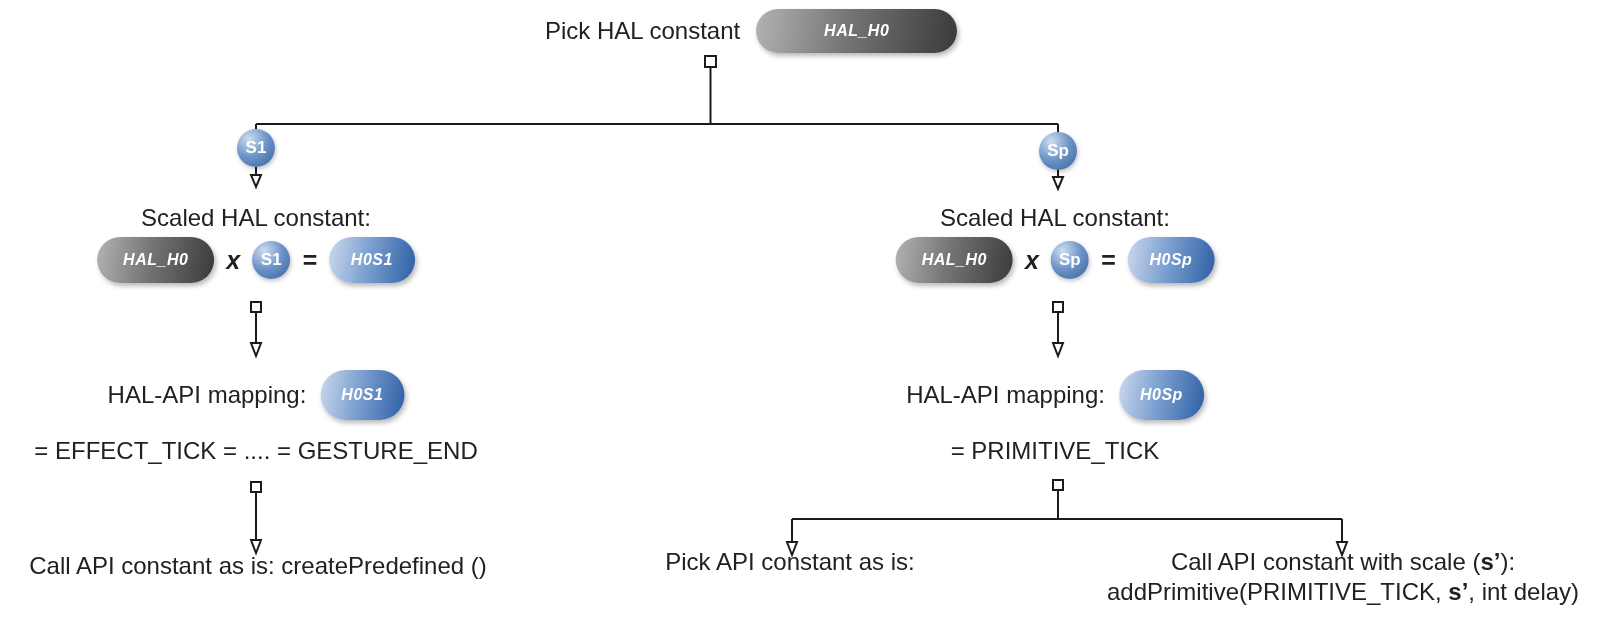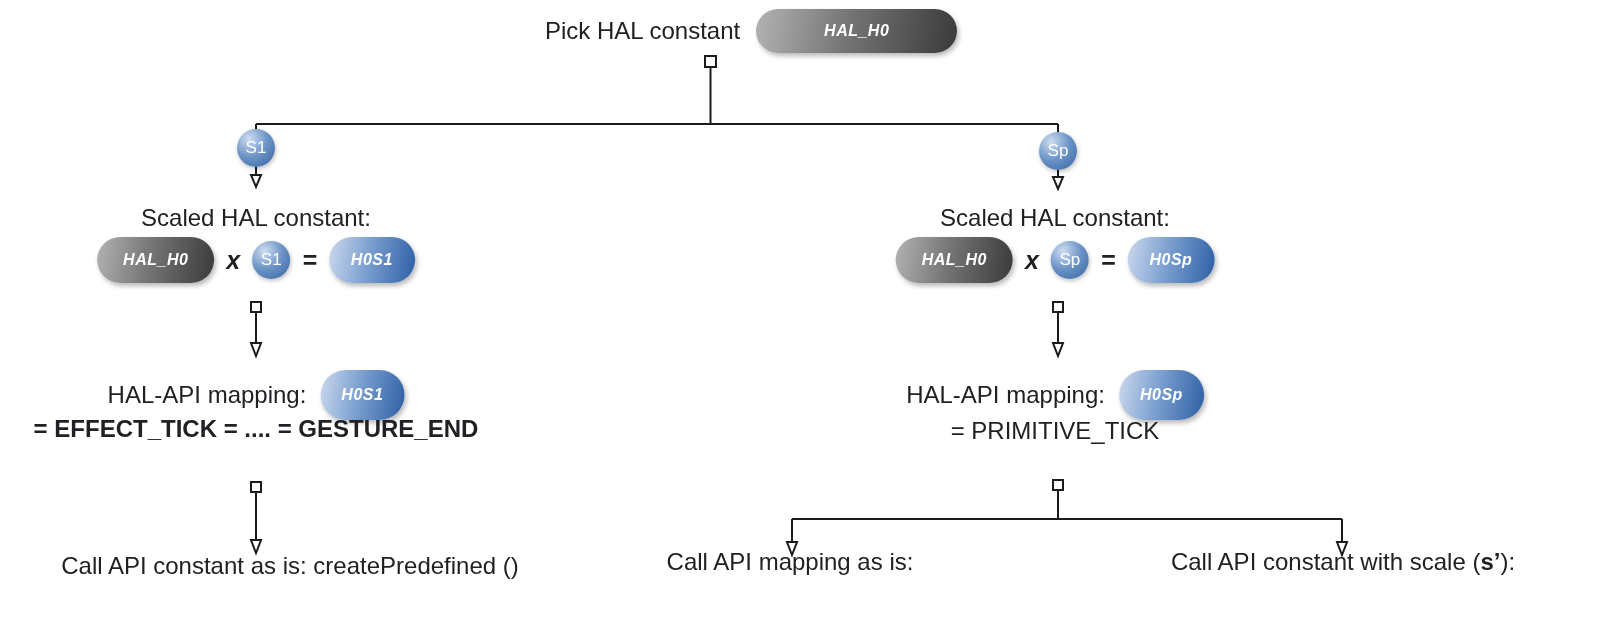--- a/index.html
+++ b/index.html
@@ -21,21 +21,21 @@
   .pill.gray{background:linear-gradient(100deg,var(--gray-pill-light,#b3b3b3) 0%,#757575 45%,var(--gray-pill-dark,#3a3a3a) 100%);}
   .pill.blue{background:linear-gradient(100deg,var(--blue-light,#ccd9ed) 0%,#7ca0d0 45%,var(--blue-dark,#2d5fa5) 100%);}
   .pill.big{height:44px;min-width:165px;padding:0 18px;}
   .pill.wide{height:46px;padding:0 26px;}
   .pill.res{height:46px;padding:0 22px;}
   .pill.tall{height:50px;padding:0 21px;border-radius:26px;}
   .badge{
     display:inline-flex;align-items:center;justify-content:center;
     width:38px;height:38px;border-radius:50%;
     background:radial-gradient(circle at 32% 26%,#cdddf0 0%,#6b93c6 48%,#35639f 100%);
-    color:#fff;font-weight:400;font-size:17px;box-shadow:1px 2px 4px rgba(0,0,0,.25);
+    color:#fff;font-weight:700;font-size:17px;box-shadow:1px 2px 4px rgba(0,0,0,.25);
   }
   .op{font-size:25px;font-weight:700;font-style:italic;margin:0 2px;}
   .gap16{gap:16px;}
   .gap10{gap:10px;}
   .gap14{gap:14px;}
   b{font-weight:700;}
 </style>
 </head>
 <body>
 
@@ -107,44 +107,45 @@
     <span class="badge">S1</span>
     <span class="op">=</span>
     <span class="pill blue res">H0S1</span>
   </div>
 
   <div class="cx row gap14" style="left:256px;top:370px;">
     <span class="txt">HAL-API mapping:</span>
     <span class="pill blue tall">H0S1</span>
   </div>
 
-  <div class="cx txt" style="left:256px;top:414px;font-weight:bold;">= EFFECT_TICK = .... = GESTURE_END</div>
+  <div class="cx txt" style="left:256px;top:436px;">= EFFECT_TICK = .... = GESTURE_END</div>
 
-  <div class="cx txt center" style="left:258px;top:551px;margin-left:32px;">
+  <div class="cx txt center" style="left:258px;top:551px;">
     <div>Call API constant as is: createPredefined ()</div>
   </div>
 
   <div class="cx txt" style="left:1055px;top:203px;">Scaled HAL constant:</div>
 
   <div class="cx row gap10" style="left:1055px;top:237px;">
     <span class="pill gray wide">HAL_H0</span>
     <span class="op">x</span>
     <span class="badge">Sp</span>
     <span class="op">=</span>
     <span class="pill blue res">H0Sp</span>
   </div>
 
   <div class="cx row gap14" style="left:1055px;top:370px;">
     <span class="txt">HAL-API mapping:</span>
     <span class="pill blue tall">H0Sp</span>
   </div>
 
-  <div class="cx txt" style="left:1055px;top:416px;">= PRIMITIVE_TICK</div>
+  <div class="cx txt" style="left:1055px;top:436px;">= PRIMITIVE_TICK</div>
 
   <div class="cx txt center" style="left:790px;top:547px;">
-    <div>Call API mapping as is:</div>
+    <div>Pick API constant as is:</div>
   </div>
 
   <div class="cx txt center" style="left:1343px;top:547px;">
     <div><span>Call API constant with scale (</span><b>s’</b><span>):</span></div>
+    <div><span>addPrimitive(PRIMITIVE_TICK, </span><b>s’</b><span>, int delay)</span></div>
   </div>
 
 </div>
 
 </body></html>

